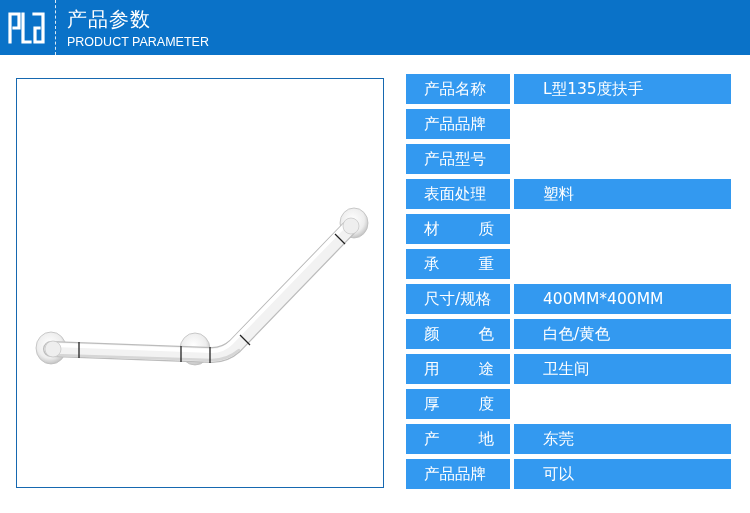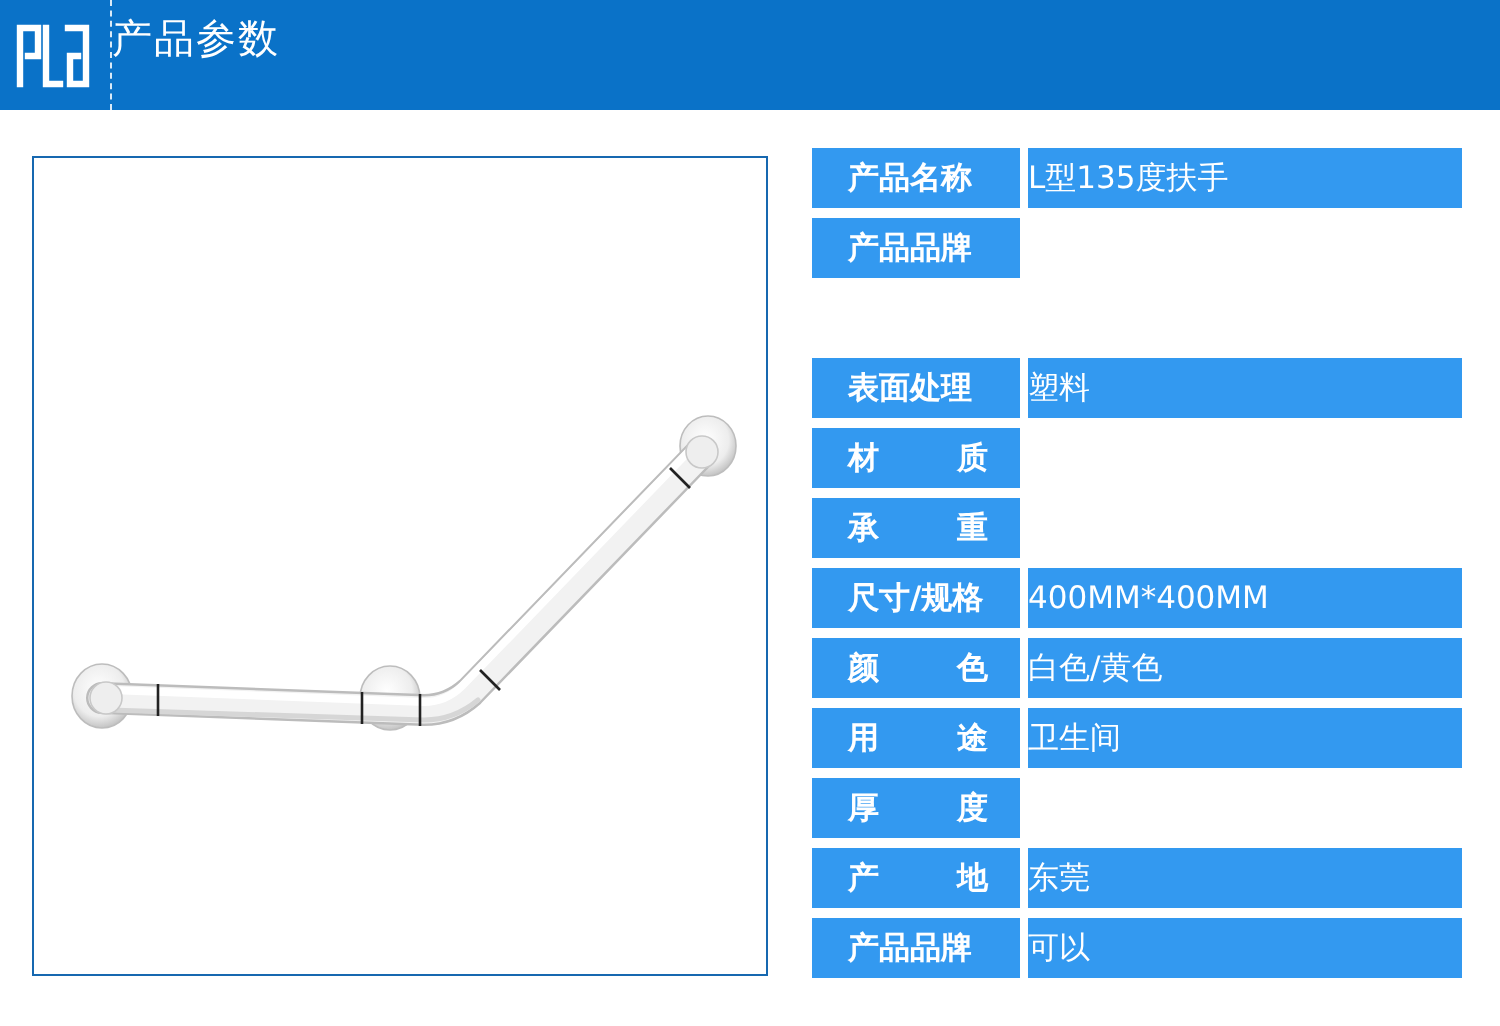--- a/index.html
+++ b/index.html
@@ -28,21 +28,21 @@
   }
   .header-divider {
     position: absolute;
     left: 55px; top: 0;
     height: 55px;
     width: 0;
     border-left: 1px dashed rgba(255,255,255,0.85);
   }
   .header-title {
     position: absolute;
-    left: 56px; top: 6px;
+    left: 67px; top: 6px;
     color: #ffffff;
     font-size: 20px;
     letter-spacing: 1px;
     line-height: 26px;
     white-space: nowrap;
   }
   .header-subtitle {
     position: absolute;
     left: 67px; top: 35px;
     color: #ffffff;
@@ -79,53 +79,54 @@
     left: 0; top: 0;
     width: 104px;
     height: 30px;
     background: #3399f0;
     color: #ffffff;
     font-size: 15.5px;
     line-height: 30px;
     box-sizing: border-box;
     padding: 0 10px 0 18px;
     white-space: nowrap;
-    font-weight: bold;
   }
   .spec-label.spread {
     display: flex;
     justify-content: space-between;
     padding: 0 16px 0 18px;
   }
   .spec-value {
     position: absolute;
     left: 108px; top: 0;
     width: 217px;
     height: 30px;
     background: #3399f0;
     color: #ffffff;
     font-size: 15.5px;
     line-height: 30px;
     box-sizing: border-box;
+    padding-left: 29px;
     white-space: nowrap;
   }
 </style>
 </head>
 <body>
 
 <div class="header">
   <svg class="logo" viewBox="0 0 38 32" width="38" height="32">
     <g fill="none" stroke="#ffffff" stroke-width="3.2" stroke-linecap="square">
       <path d="M2 30 V2 H11 V16 H6"></path>
       <path d="M15 2 V30 H22"></path>
       <path d="M26 2 H35 V30 H27 V16 H31"></path>
     </g>
   </svg>
   <div class="header-divider"></div>
   <div class="header-title">产品参数</div>
+  <div class="header-subtitle">PRODUCT PARAMETER</div>
 </div>
 
 <div class="image-panel">
   <svg width="366" height="408" viewBox="0 0 366 408">
     <defs>
       <linearGradient id="tubeH" x1="0" y1="0" x2="0" y2="1">
         <stop offset="0" stop-color="#f4f4f4"></stop>
         <stop offset="0.45" stop-color="#ffffff"></stop>
         <stop offset="1" stop-color="#c9c9c9"></stop>
       </linearGradient>
@@ -163,20 +164,21 @@
 
 <div class="spec-table">
   <div class="spec-row" style="top:0px">
     <div class="spec-label">产品名称</div>
     <div class="spec-value">L型135度扶手</div>
   </div>
   <div class="spec-row" style="top:35px">
     <div class="spec-label">产品品牌</div>
   </div>
   <div class="spec-row" style="top:70px">
+    <div class="spec-label">产品型号</div>
   </div>
   <div class="spec-row" style="top:105px">
     <div class="spec-label">表面处理</div>
     <div class="spec-value">塑料</div>
   </div>
   <div class="spec-row" style="top:140px">
     <div class="spec-label spread">
       <span>材</span>
       <span>质</span>
     </div>

